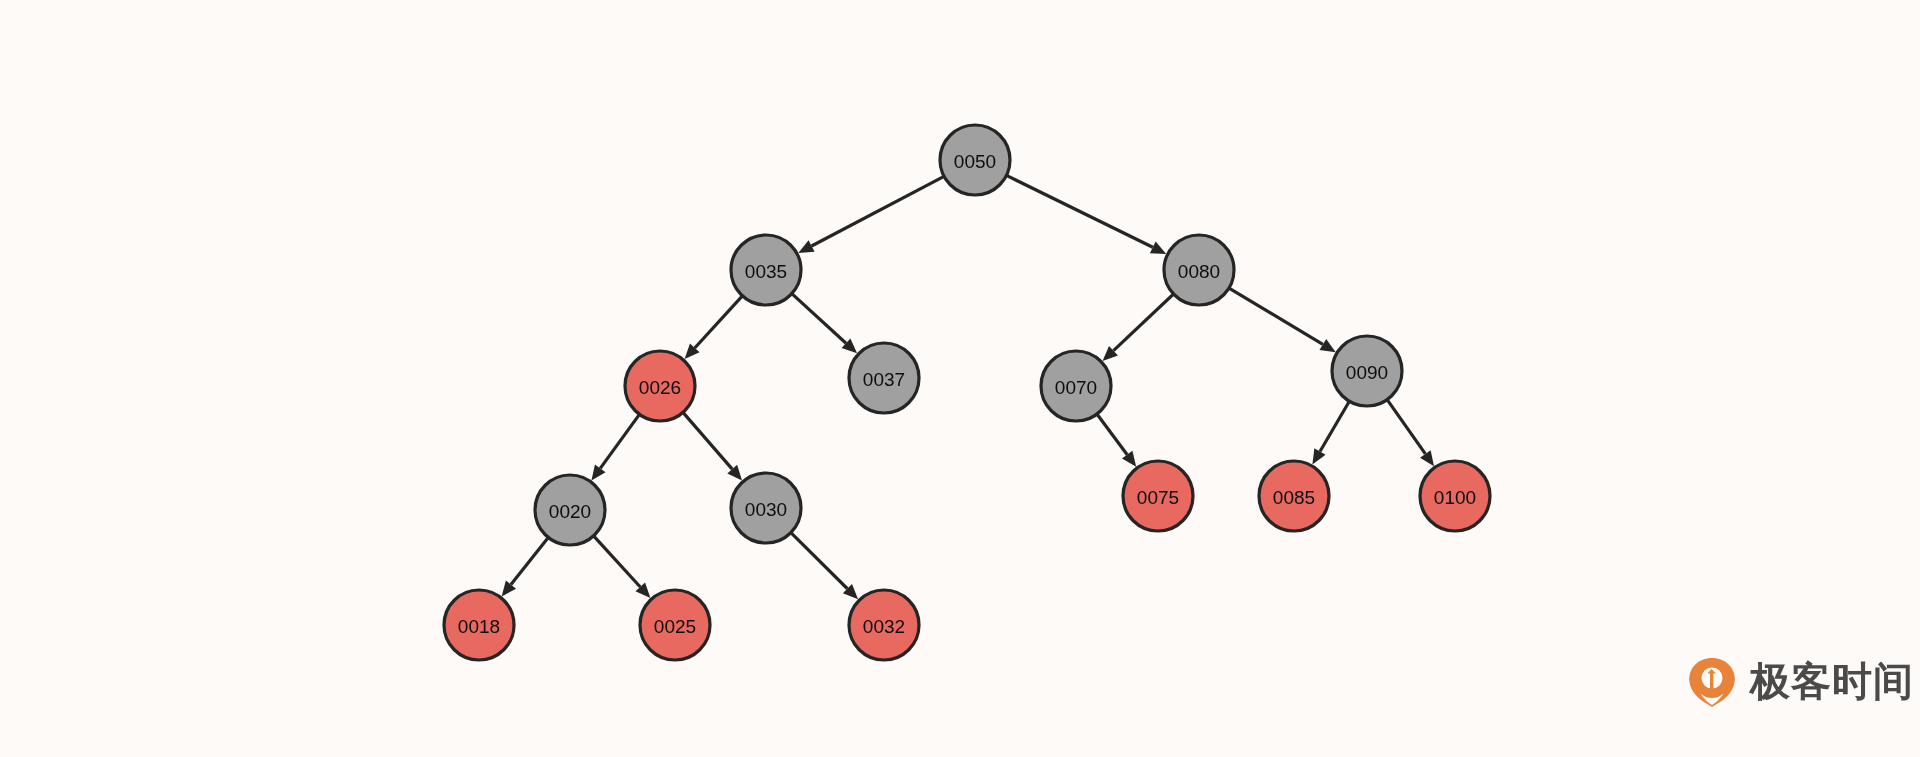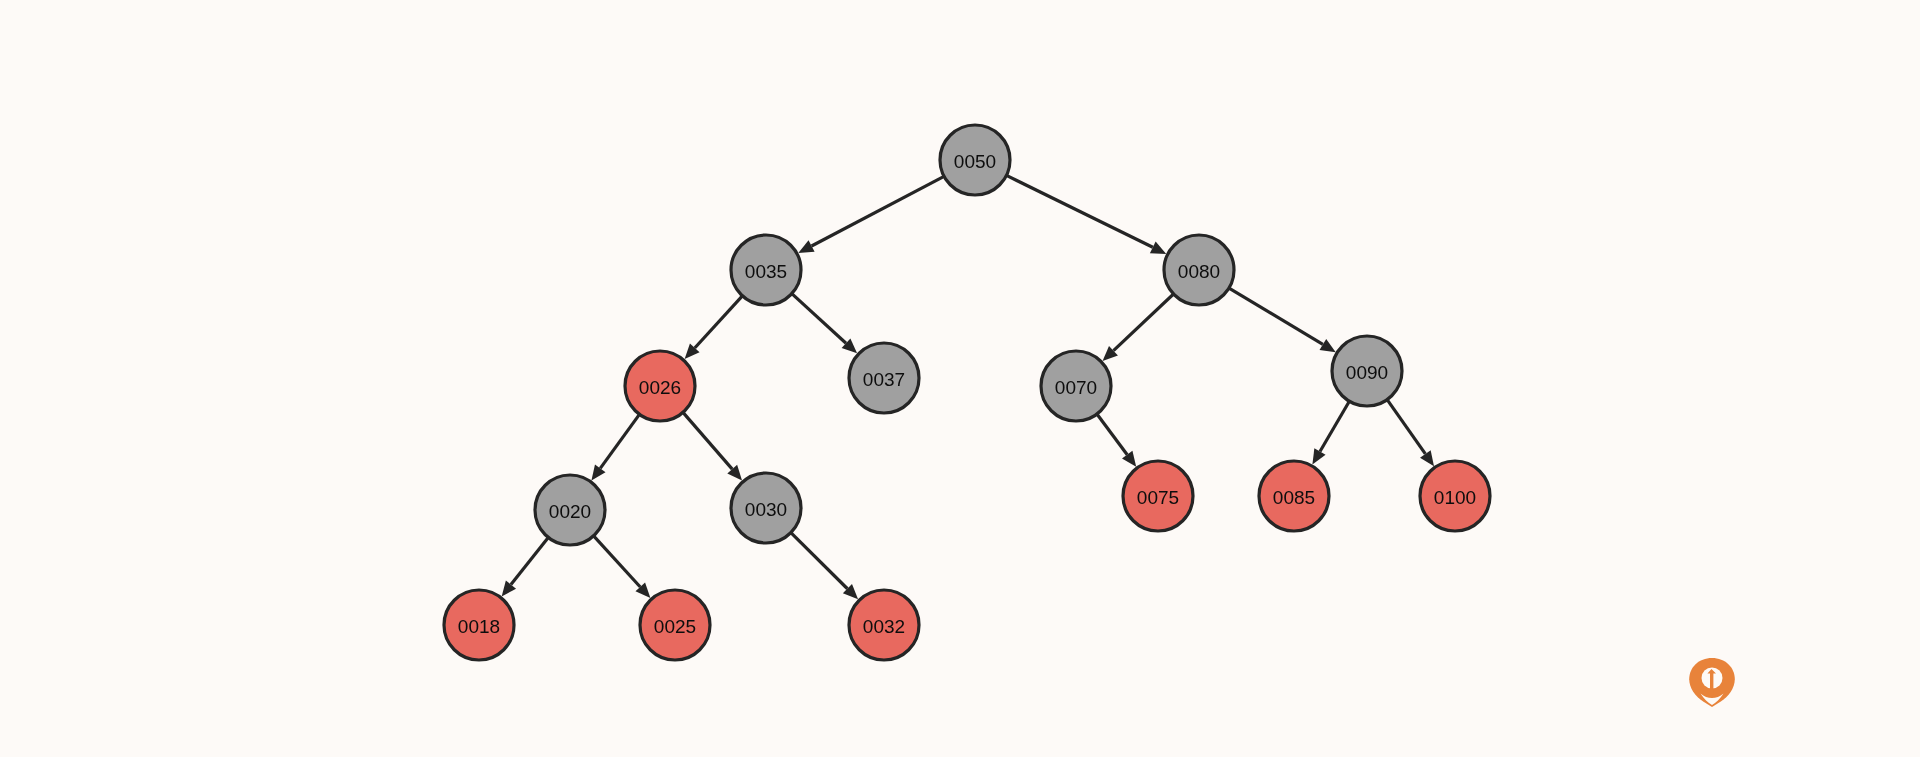--- a/index.html
+++ b/index.html
@@ -169,13 +169,14 @@
 
 <div id="brand-logo">
   <div class="logo-mark">
     <svg viewBox="0 0 52 52" width="52" height="52" xmlns="http://www.w3.org/2000/svg">
       <path id="logo-drop" d="M26 3 C12.8 3 3.2 12.4 3.2 24.2 C3.2 33.2 9.6 41.6 17.2 46.6 L26 52 L34.8 46.6 C42.4 41.6 48.8 33.2 48.8 24.2 C48.8 12.4 39.2 3 26 3 Z" fill="#e8833a" stroke="none"></path>
       <path id="logo-notch" d="M14.5 38.5 C18 41.5 22 43 26 43 C30 43 34 41.5 37.5 38.5 C34 44 30 47.5 26 50 C22 47.5 18 44 14.5 38.5 Z" fill="#fdfaf7" stroke="none"></path>
       <circle id="logo-hole" cx="26" cy="23" r="10.5" fill="#fdfaf7" stroke="none"></circle>
       <path id="logo-arrow" d="M25.5 14 L30 18.5 L27.4 18.5 L27.4 40 L24 40 L24 18.5 L21.4 18.5 Z" fill="#e8833a" stroke="none"></path>
     </svg>
   </div>
+  <div class="logo-text">极客时间</div>
 </div>
 
 </body></html>

